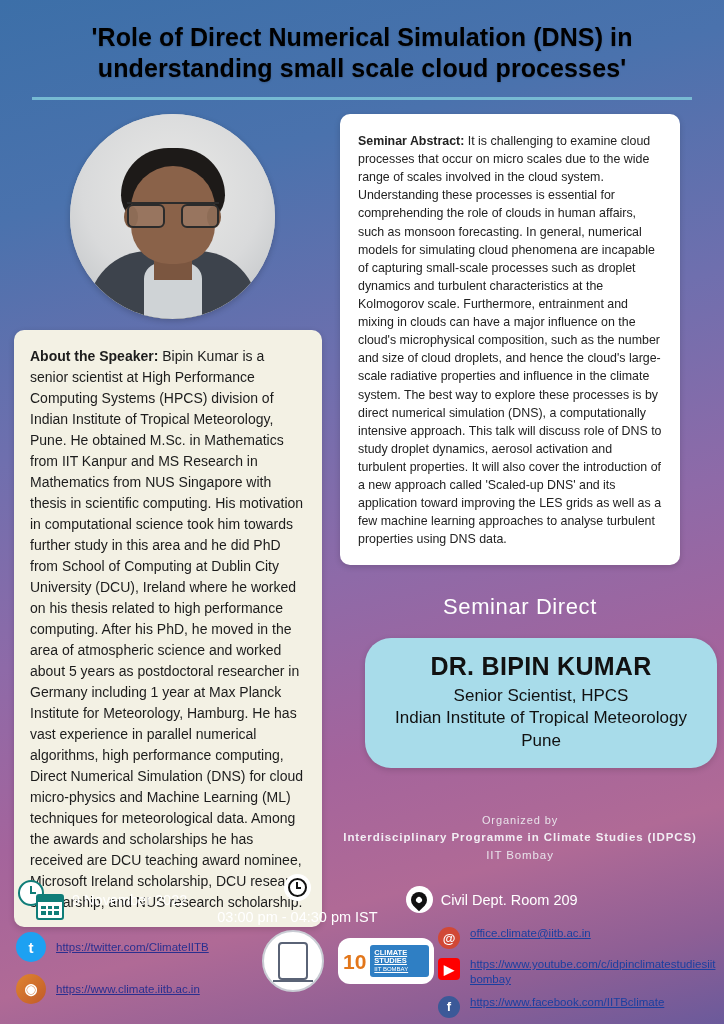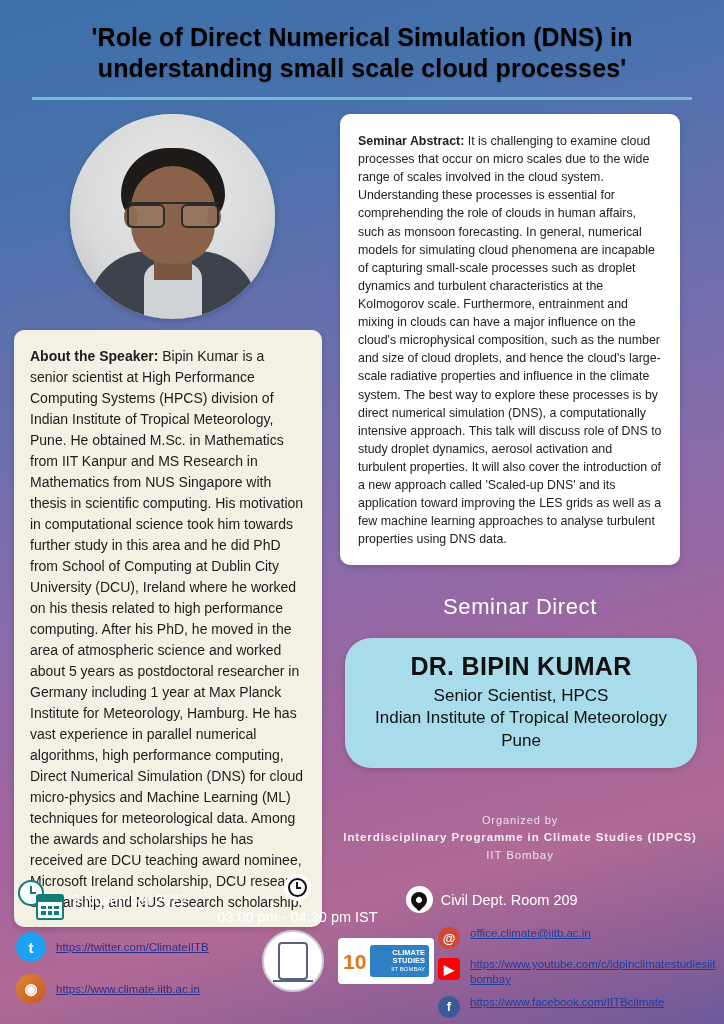--- a/index.html
+++ b/index.html
@@ -189,21 +189,21 @@
     left: 340px;
     top: 594px;
     width: 360px;
     text-align: center;
     color: #ffffff;
     font-size: 22px;
     letter-spacing: 0.6px;
   }
   .speaker-card {
     position: absolute;
-    left: 345px;
+    left: 365px;
     top: 638px;
     width: 352px;
     background: #a8dcea;
     border-radius: 26px;
     padding: 14px 14px 16px 14px;
     box-sizing: border-box;
     text-align: center;
     box-shadow: 0 2px 6px rgba(0,0,0,0.15);
   }
   .speaker-name {
@@ -457,21 +457,21 @@
     position: absolute;
     left: 50%; top: 48px;
     transform: translateX(-50%);
     width: 40px; height: 2px;
     background: #5a6376;
   }
   .logo-climate {
     width: 96px;
     height: 46px;
     background: #ffffff;
-    border-radius: 4px;
+    border-radius: 12px;
     display: flex;
     align-items: center;
     gap: 4px;
     padding: 0 5px;
     box-sizing: border-box;
   }
   .logo-climate .ten {
     font-size: 21px;
     font-weight: 700;
     color: #111;
@@ -479,22 +479,23 @@
   }
   .logo-climate .ten span { color: #e2761a; }
   .logo-climate .cs {
     background: #2f7fc4;
     color: #fff;
     border-radius: 3px;
     font-size: 7.5px;
     font-weight: 700;
     line-height: 1.18;
     padding: 4px 4px;
-    text-align: right;
+    text-align: left;
     flex: 1 1 auto;
+    text-decoration: underline;
   }
   .logo-climate .cs .sub { font-weight: 400; font-size: 6px; }
   .bottom-bar {
     position: absolute;
     left: 0; bottom: 0;
     width: 100%;
     height: 8px;
     background: #6b5a9b;
     opacity: 0.0;
   }

